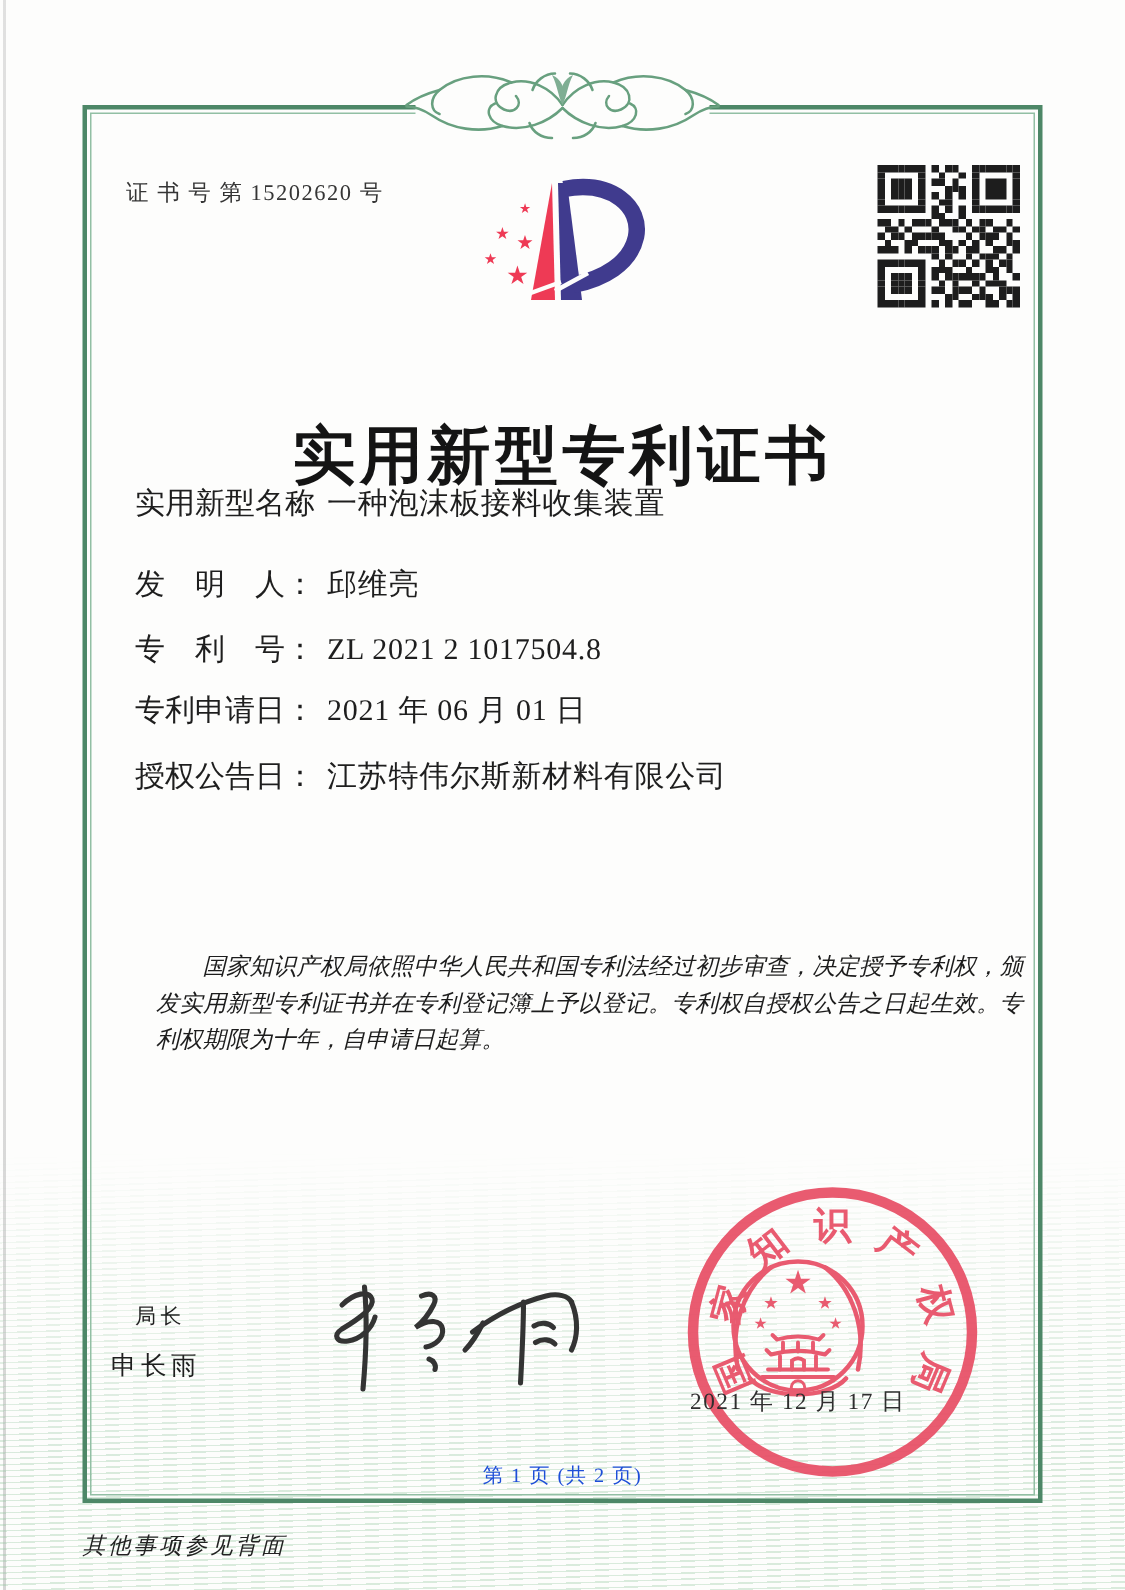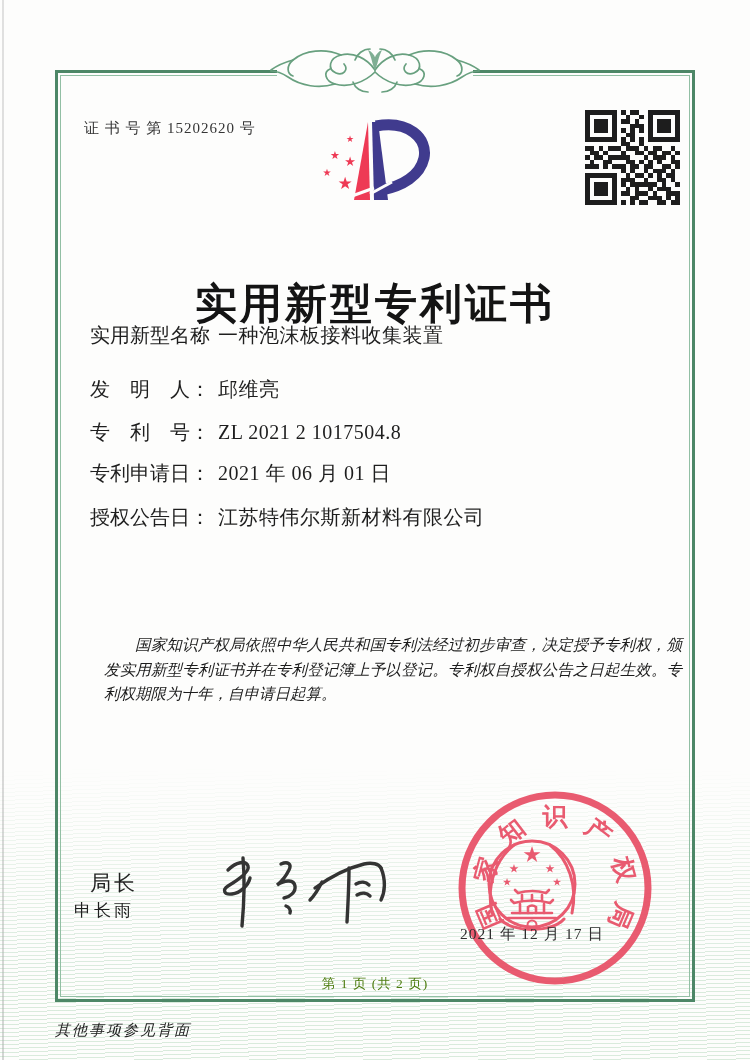--- a/index.html
+++ b/index.html
@@ -31,28 +31,28 @@
     font-size:42px;font-weight:bold;letter-spacing:3px;color:#141414;margin-top:43px;}
   .field-row{position:absolute;left:90px;font-size:20px;white-space:nowrap;color:#1e1e1e;}
   .flabel{display:inline-block;width:100px;text-align:justify;text-align-last:justify;}
   .fcolon{display:inline-block;}
   .fvalue{margin-left:8px;letter-spacing:.5px;}
   .pair2{position:absolute;left:290px;top:0;}
   .pair2 .flabel{width:96px;}
   .paras{position:absolute;left:88px;top:633px;width:578px;margin-left:16px;}
   .paras p{margin:0;font-size:15.5px;line-height:24.5px;text-indent:2em;
     text-align:justify;font-style:italic;color:#1c1c1c;}
-  .sig-role{position:absolute;left:90px;top:869px;font-size:21px;letter-spacing:3px;}
+  .sig-role{position:absolute;left:90px;top:869px;font-size:14px;letter-spacing:3px;}
   .sig-name{position:absolute;left:74px;top:899px;font-size:17px;letter-spacing:3px;}
   .signature{position:absolute;left:198px;top:838px;}
   .seal{position:absolute;left:452px;top:789px;opacity:.93;}
   .seal text{font-family:"Liberation Serif","DejaVu Serif",serif;font-weight:bold;}
   .seal-date{position:absolute;left:460px;top:924px;font-size:15.5px;letter-spacing:1px;color:#2e2e2e;}
   .page-num{position:absolute;left:55px;top:975px;width:640px;text-align:center;
-    font-size:13.5px;letter-spacing:1px;color:#4d7c0f;}
+    font-size:13.5px;letter-spacing:1px;color:#1d4ed8;}
   .back-note{position:absolute;left:55px;top:1021px;width:640px;text-align:left;
     font-size:15px;font-style:italic;letter-spacing:2px;color:#222;}
   .star{font-family:"DejaVu Sans",sans-serif;}
 </style>
 </head>
 <body>
 
 <div class="page">
 
   <div class="photo-edge"></div>

